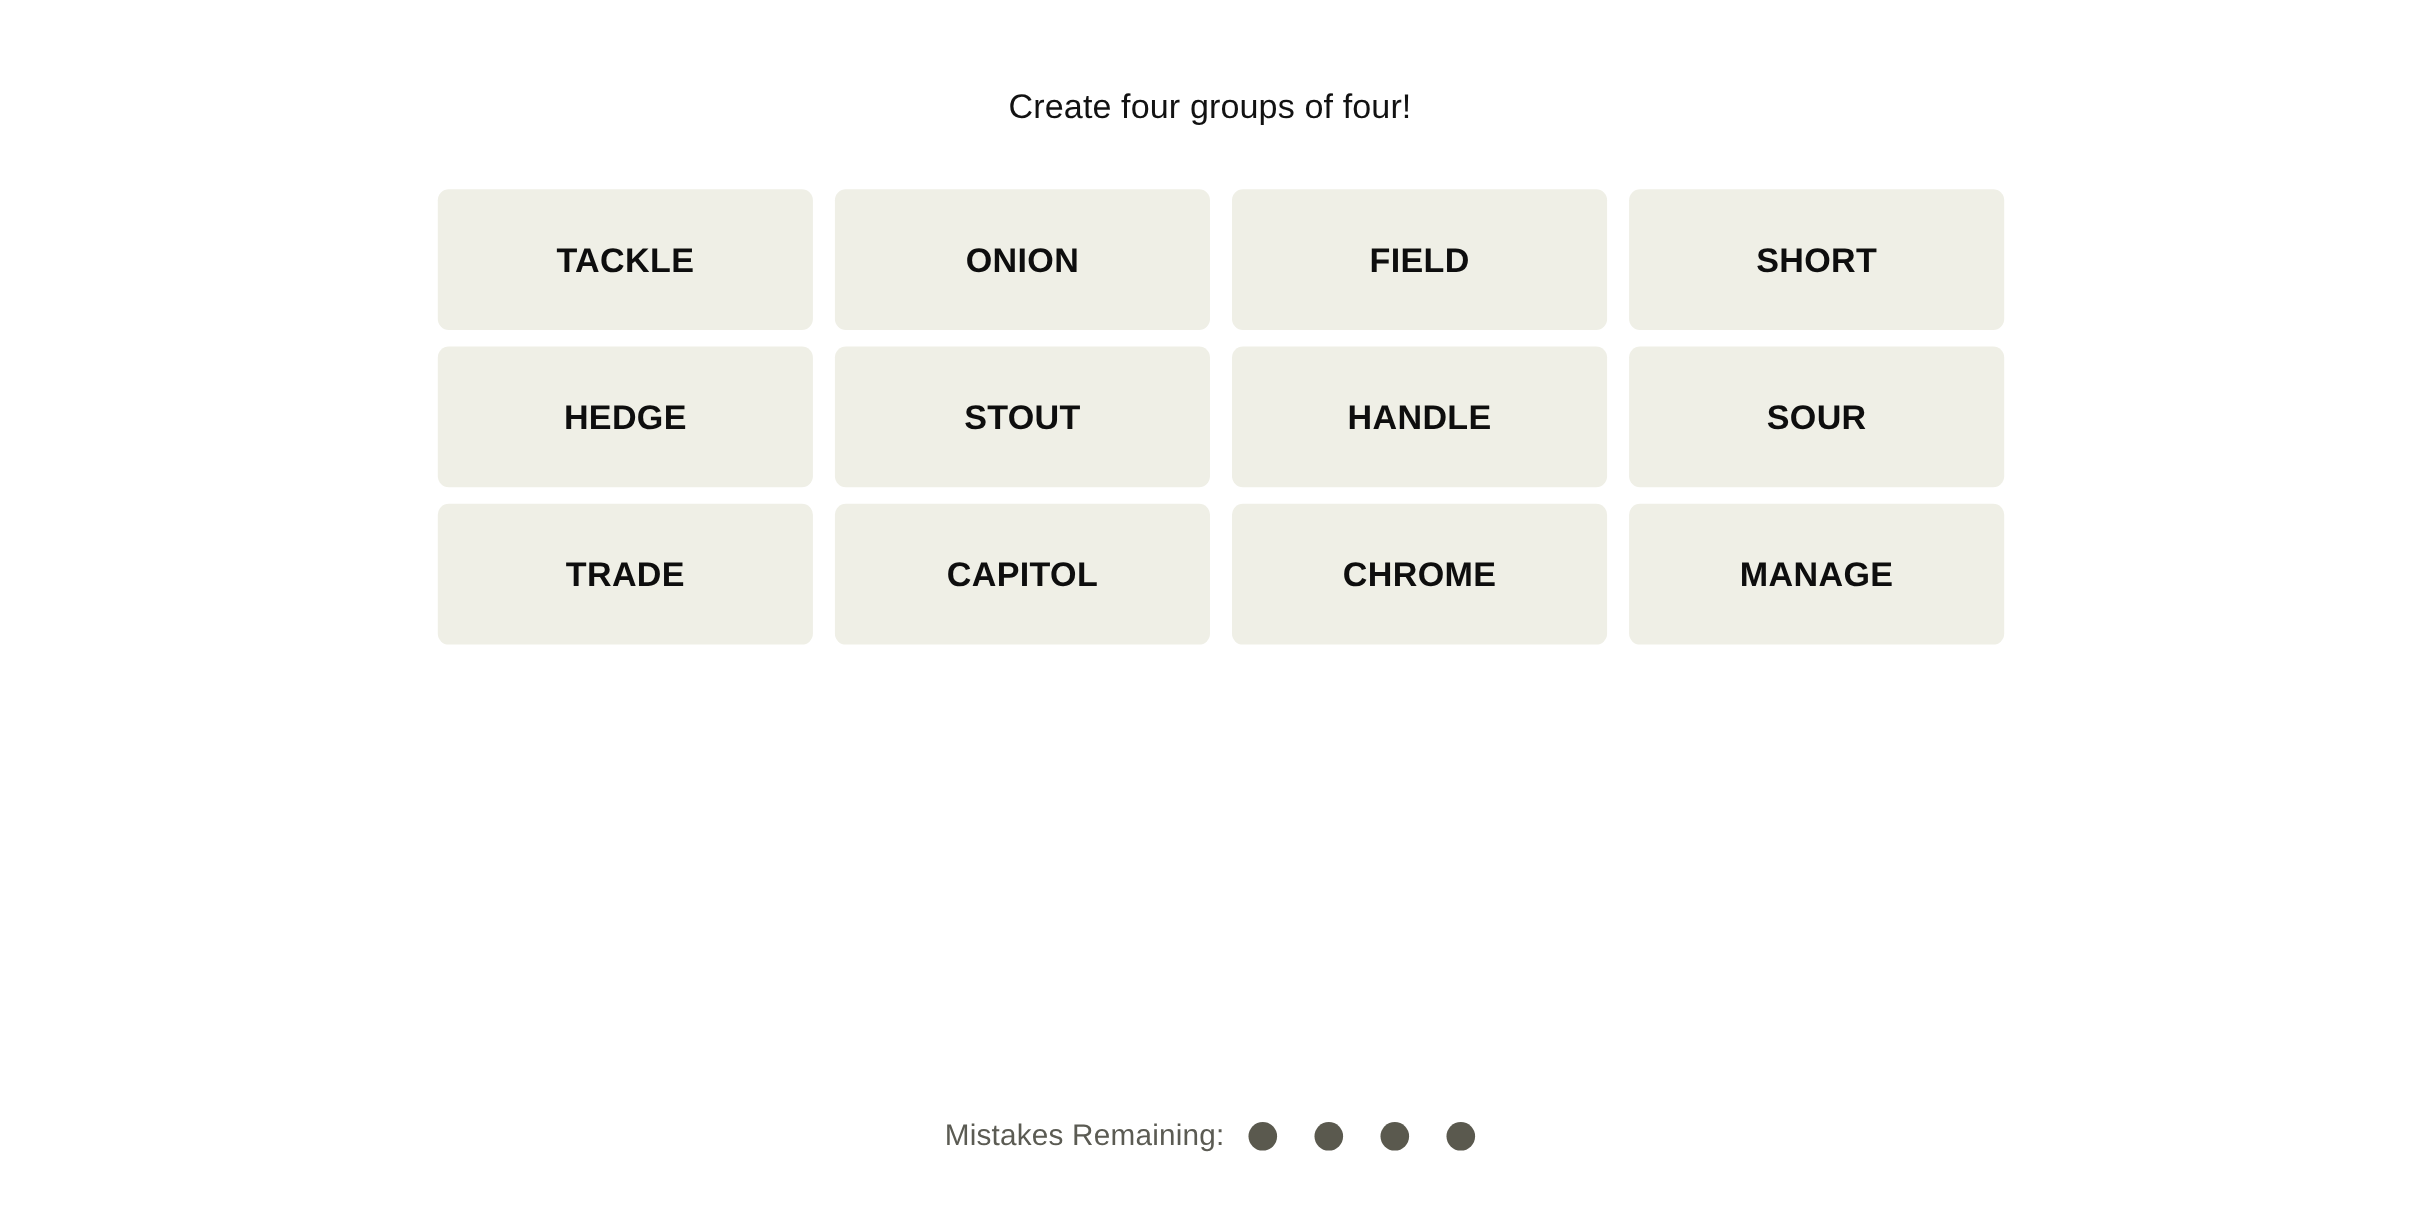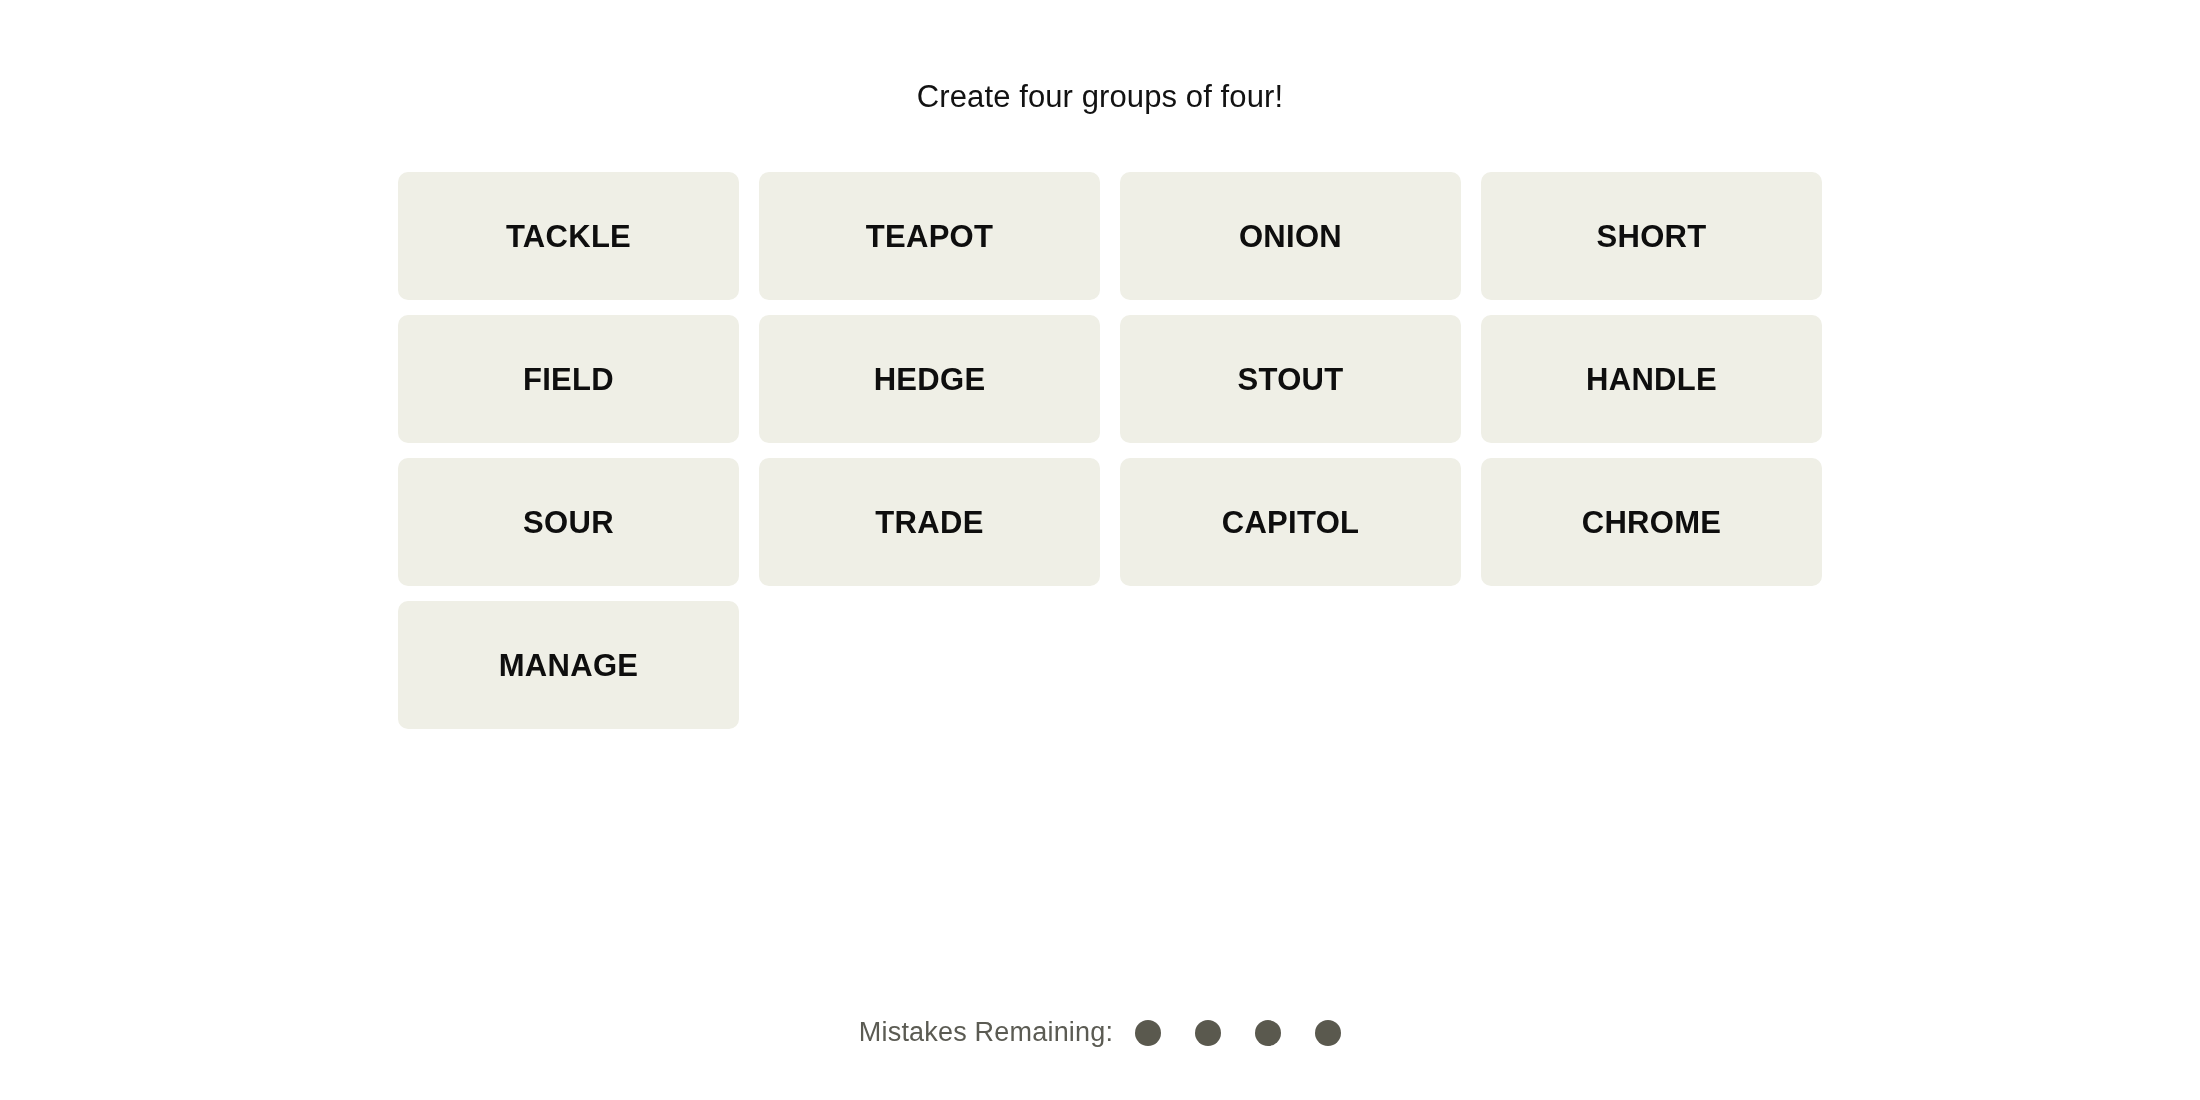--- a/index.html
+++ b/index.html
@@ -124,30 +124,27 @@
 
 <div class="game-root">
 
   <h1 class="puzzle-title">Create four groups of four!</h1>
 
   <div class="tile-grid">
       <button class="tile">
         <span class="tile-label">TACKLE</span>
       </button>
       <button class="tile">
-        <span class="tile-label">TEAPOT</span>
-      </button>
-      <button class="tile">
         <span class="tile-label">ONION</span>
       </button>
       <button class="tile">
-        <span class="tile-label">SHORT</span>
+        <span class="tile-label">FIELD</span>
       </button>
       <button class="tile">
-        <span class="tile-label">FIELD</span>
+        <span class="tile-label">SHORT</span>
       </button>
       <button class="tile">
         <span class="tile-label">HEDGE</span>
       </button>
       <button class="tile">
         <span class="tile-label">STOUT</span>
       </button>
       <button class="tile">
         <span class="tile-label">HANDLE</span>
       </button>

